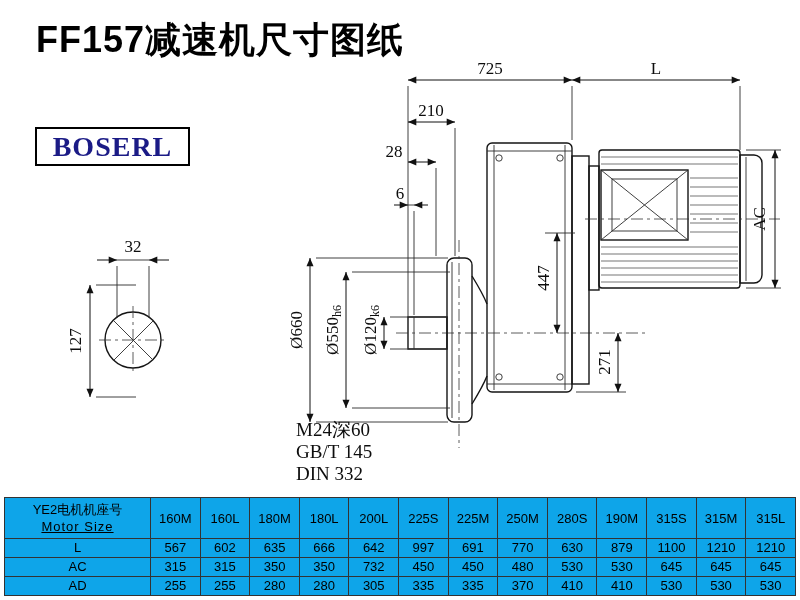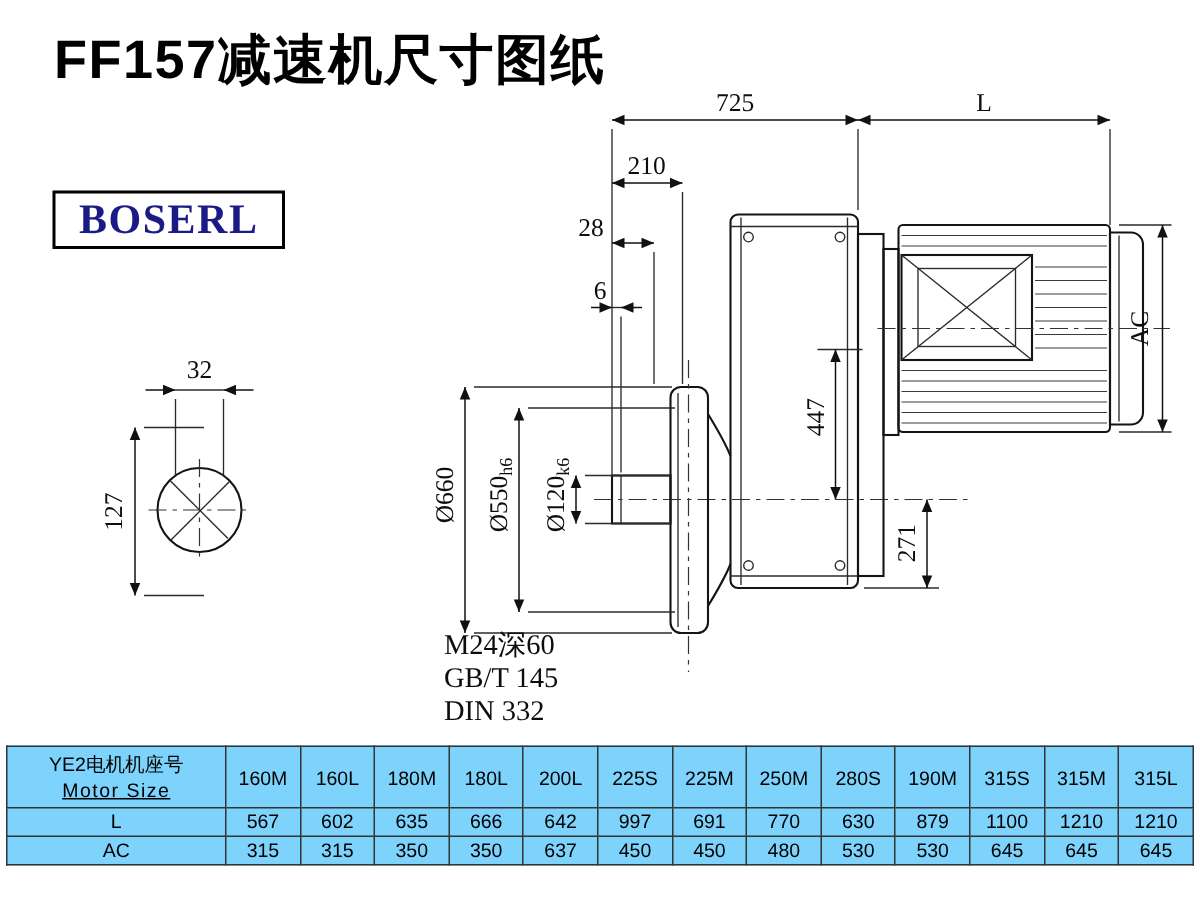--- a/index.html
+++ b/index.html
@@ -18,21 +18,21 @@
   .ext  { stroke:#2a2a2a; stroke-width:0.9; fill:none; }
   .dim  { stroke:#111; stroke-width:1; fill:none; }
   .cl   { stroke:#333; stroke-width:0.8; fill:none; stroke-dasharray:12 4 3 4; }
   .fin  { stroke:#3a3a3a; stroke-width:0.7; fill:none; }
   svg text { font-family:"Liberation Serif", serif; fill:#0d0d0d; }
   .t17 { font-size:17px; }
   .t19 { font-size:19px; }
   .tol { font-size:12px; }
 
   table.spec-table { position:absolute; left:4px; top:497px; width:792px;
-                     border-collapse:collapse; table-layout:fixed; background:#7dd3fc;
+                     border-collapse:collapse; table-layout:fixed; background:#0ea5e9;
                      font-size:13px; color:#000; }
   table.spec-table th, table.spec-table td { border:1px solid #333; text-align:center;
                      padding:0; font-weight:normal; overflow:hidden; white-space:nowrap; }
   table.spec-table th { height:40px; }
   table.spec-table td { height:18px; line-height:18px; }
   .hdr-cn { line-height:17px; }
   .hdr-en { line-height:17px; letter-spacing:1px;text-decoration:underline; }
 </style>
 </head>
 <body>
@@ -260,24 +260,40 @@
     <td>1100</td>
     <td>1210</td>
     <td>1210</td>
   </tr>
   <tr>
     <td>AC</td>
     <td>315</td>
     <td>315</td>
     <td>350</td>
     <td>350</td>
-    <td>637</td>
+    <td>732</td>
     <td>450</td>
     <td>450</td>
     <td>480</td>
     <td>530</td>
     <td>530</td>
     <td>645</td>
     <td>645</td>
     <td>645</td>
   </tr>
+  <tr>
+    <td>AD</td>
+    <td>255</td>
+    <td>255</td>
+    <td>280</td>
+    <td>280</td>
+    <td>305</td>
+    <td>335</td>
+    <td>335</td>
+    <td>370</td>
+    <td>410</td>
+    <td>410</td>
+    <td>530</td>
+    <td>530</td>
+    <td>530</td>
+  </tr>
 </tbody>
   </table>
 
 </body></html>

